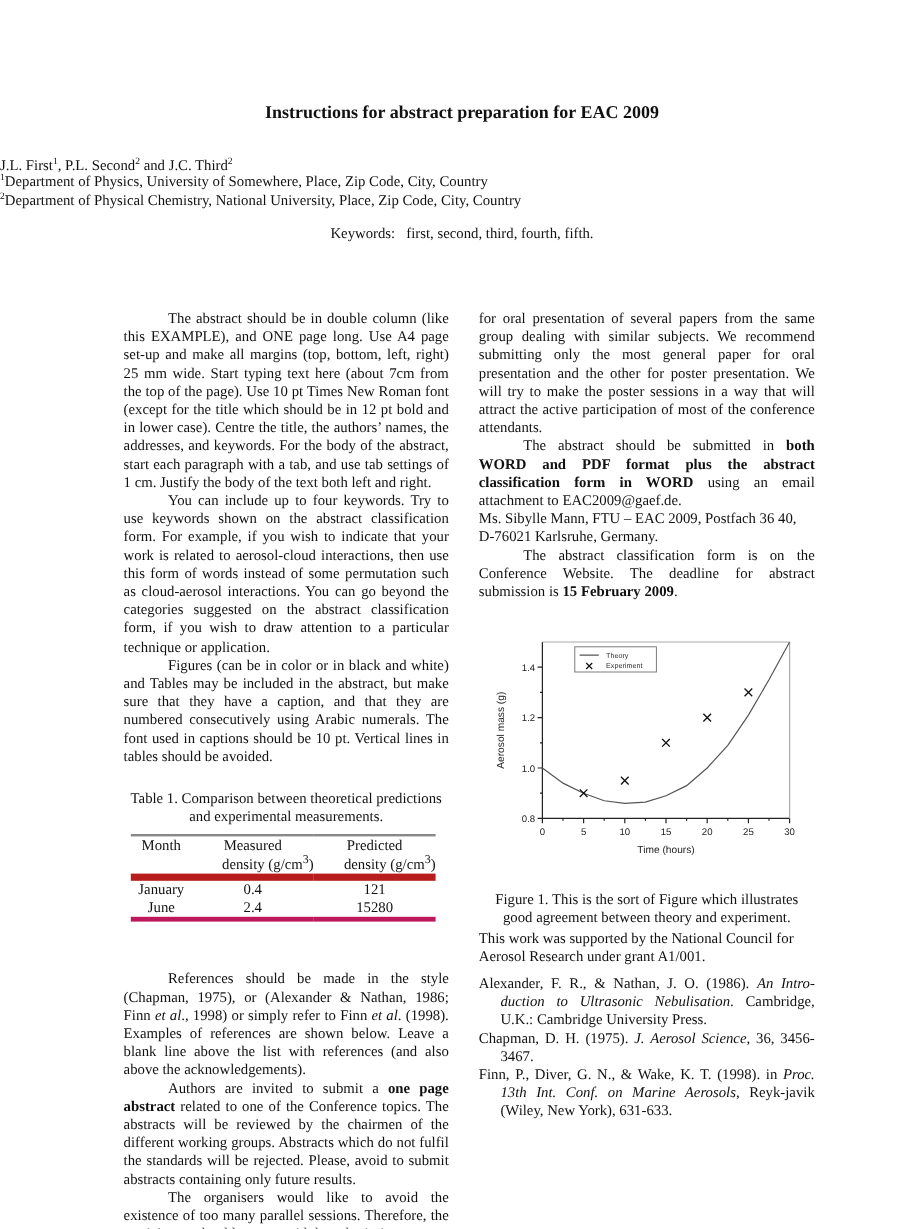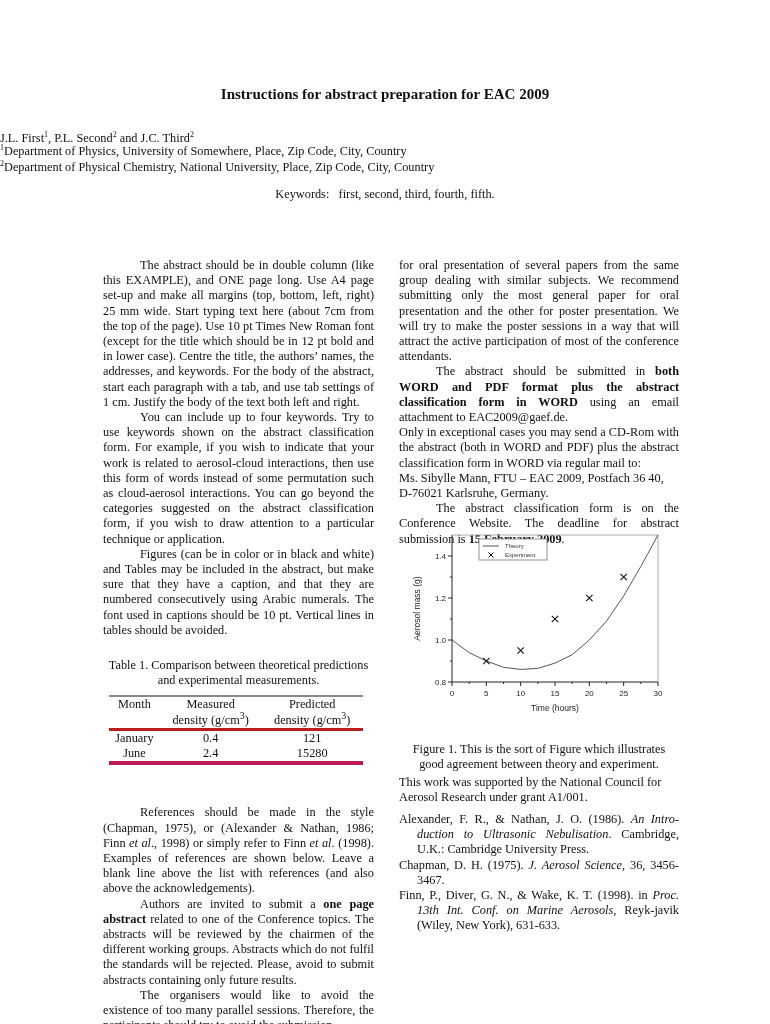--- a/index.html
+++ b/index.html
@@ -14,21 +14,21 @@
   sup { font-size: 8px; vertical-align: super; line-height: 0; }
   .col { position: absolute; font-size: 12.3px; line-height: 15.2px; text-align: justify; margin-top: 32px; }
   .colL { left: 103px; width: 271px; top: 226px; }
   .colR { left: 399px; width: 280px; top: 226px; }
   p { margin: 0; }
   .ind { text-indent: 37px; }
   .tcap { text-align: center; margin-top: 20px; }
   table.t1 { border-collapse: collapse; width: 254px; margin: 7px 0 0 6px; font-size: 12.3px; line-height: 15.2px; }
   table.t1 th, table.t1 td { text-align: center; font-weight: normal; padding: 0; }
   table.t1 tr.top th { border-top: 2px solid #888; }
-  table.t1 tr.hd2 th { border-bottom: 3px solid #b91c1c; }
+  table.t1 tr.hd2 th { border-bottom: 6px solid #b91c1c; text-align: right; }
   table.t1 tr.last td { border-bottom: 4px solid #be185d; }
   .gap { height: 40px; }
   .chartwrap { position: absolute; left: 395px; top: 528px; width: 280px; height: 190px; }
   .fcap { position: absolute; left: 399px; top: 742px; width: 280px; text-align: center; font-size: 12.3px; line-height: 15.2px; }
   .ack { position: absolute; left: 399px; top: 775px; width: 285px; font-size: 12.3px; line-height: 15.2px; }
   .refs { position: absolute; left: 399px; top: 812px; width: 280px; font-size: 12.3px; line-height: 15.2px; text-align: justify; }
   .ref { padding-left: 18px; text-indent: -18px; }
   .chart-text { font-family: "Liberation Sans", sans-serif; }
 </style>
 </head>
@@ -78,21 +78,20 @@
   <div class="gap"></div>
 
   <p class="ind"><span>References should be made in the style (Chapman, 1975), or (Alexander &amp; Nathan, 1986; Finn </span><i>et al</i><span>., 1998) or simply refer to Finn </span><i>et al</i><span>. (1998). Examples of references are shown below. Leave a blank line above the list with references (and also above the acknowledgements).</span></p>
   <p class="ind"><span>Authors are invited to submit a </span><b>one page abstract</b><span> related to one of the Conference topics. The abstracts will be reviewed by the chairmen of the different working groups. Abstracts which do not fulfil the standards will be rejected. Please, avoid to submit abstracts containing only future results.</span></p>
   <p class="ind">The organisers would like to avoid the existence of too many parallel sessions. Therefore, the participants should try to avoid the submission</p>
 </div>
 
 <div class="col colR">
   <p>for oral presentation of several papers from the same group dealing with similar subjects. We recommend submitting only the most general paper for oral presentation and the other for poster presentation. We will try to make the poster sessions in a way that will attract the active participation of most of the conference attendants.</p>
   <p class="ind"><span>The abstract should be submitted in </span><b>both WORD and PDF format plus the abstract classification form in WORD</b><span> using an email attachment to EAC2009@gaef.de.</span></p>
-  <p>Only in exceptional cases you may send a CD-Rom with the abstract (both in WORD and PDF) plus the abstract classification form in WORD via regular mail to:</p>
   <p style="text-align:left">Ms. Sibylle Mann, FTU – EAC 2009, Postfach 36 40, D-76021 Karlsruhe, Germany.</p>
   <p class="ind"><span>The abstract classification form is on the Conference Website. The deadline for abstract submission is </span><b>15 February 2009</b><span>.</span></p>
 </div>
 
 <div class="chartwrap">
   <svg id="chart" width="280" height="190">
       <line x1="57" y1="154" x2="263" y2="154" stroke="#222" stroke-width="1"></line>
       <line x1="57" y1="7" x2="57" y2="154" stroke="#222" stroke-width="1"></line>
       <line x1="57" y1="7" x2="263" y2="7" stroke="#aaa" stroke-width="1"></line>
       <line x1="263" y1="7" x2="263" y2="154" stroke="#aaa" stroke-width="1"></line>

